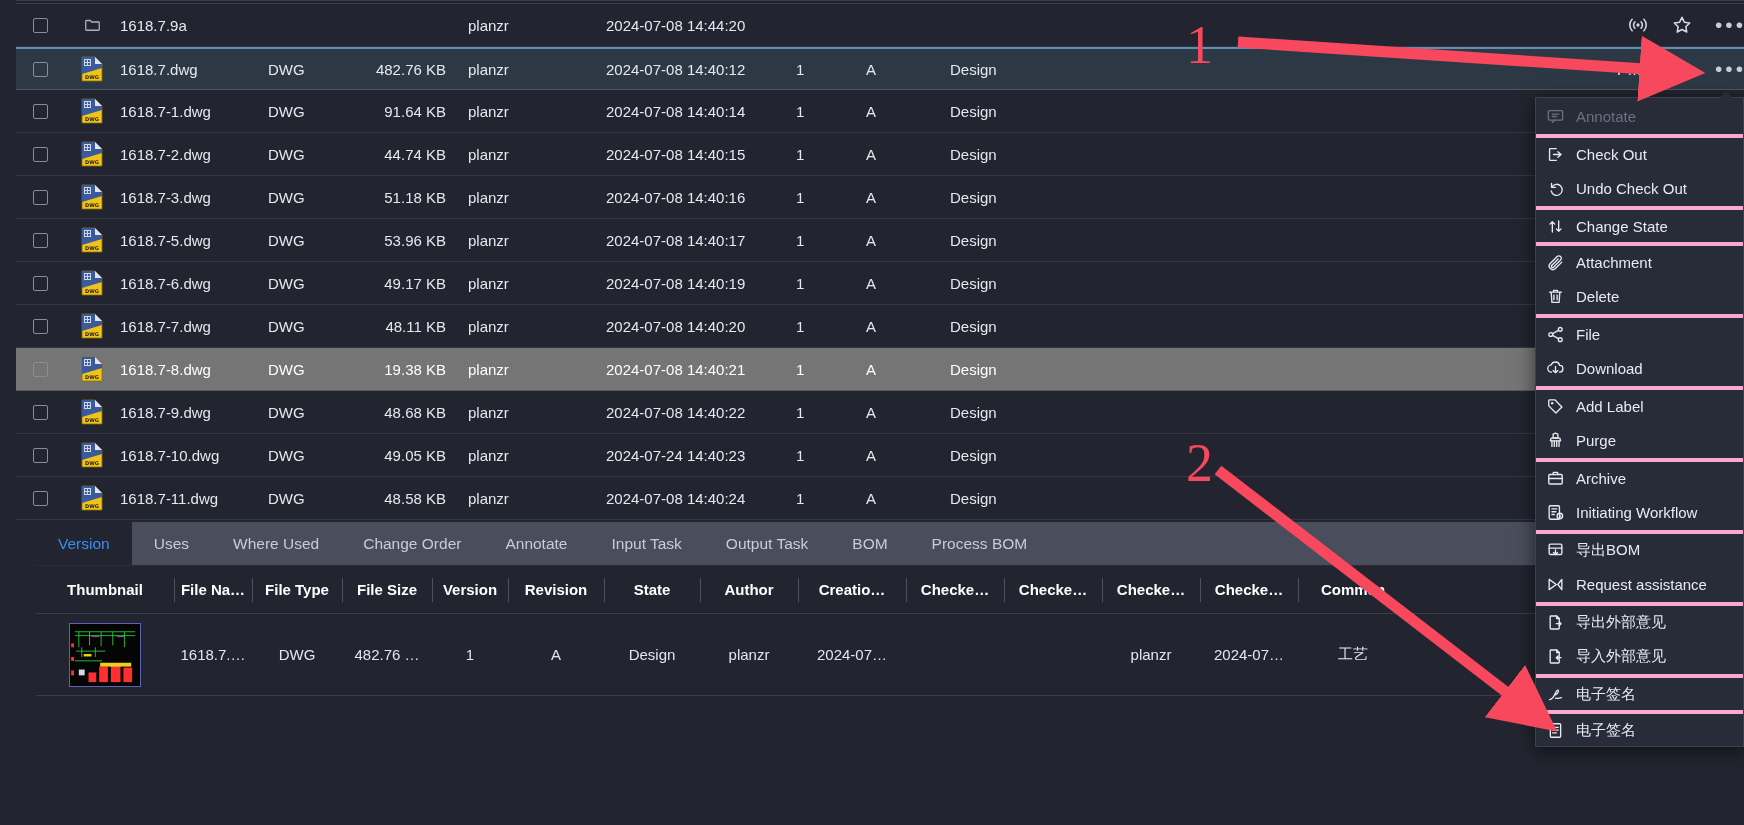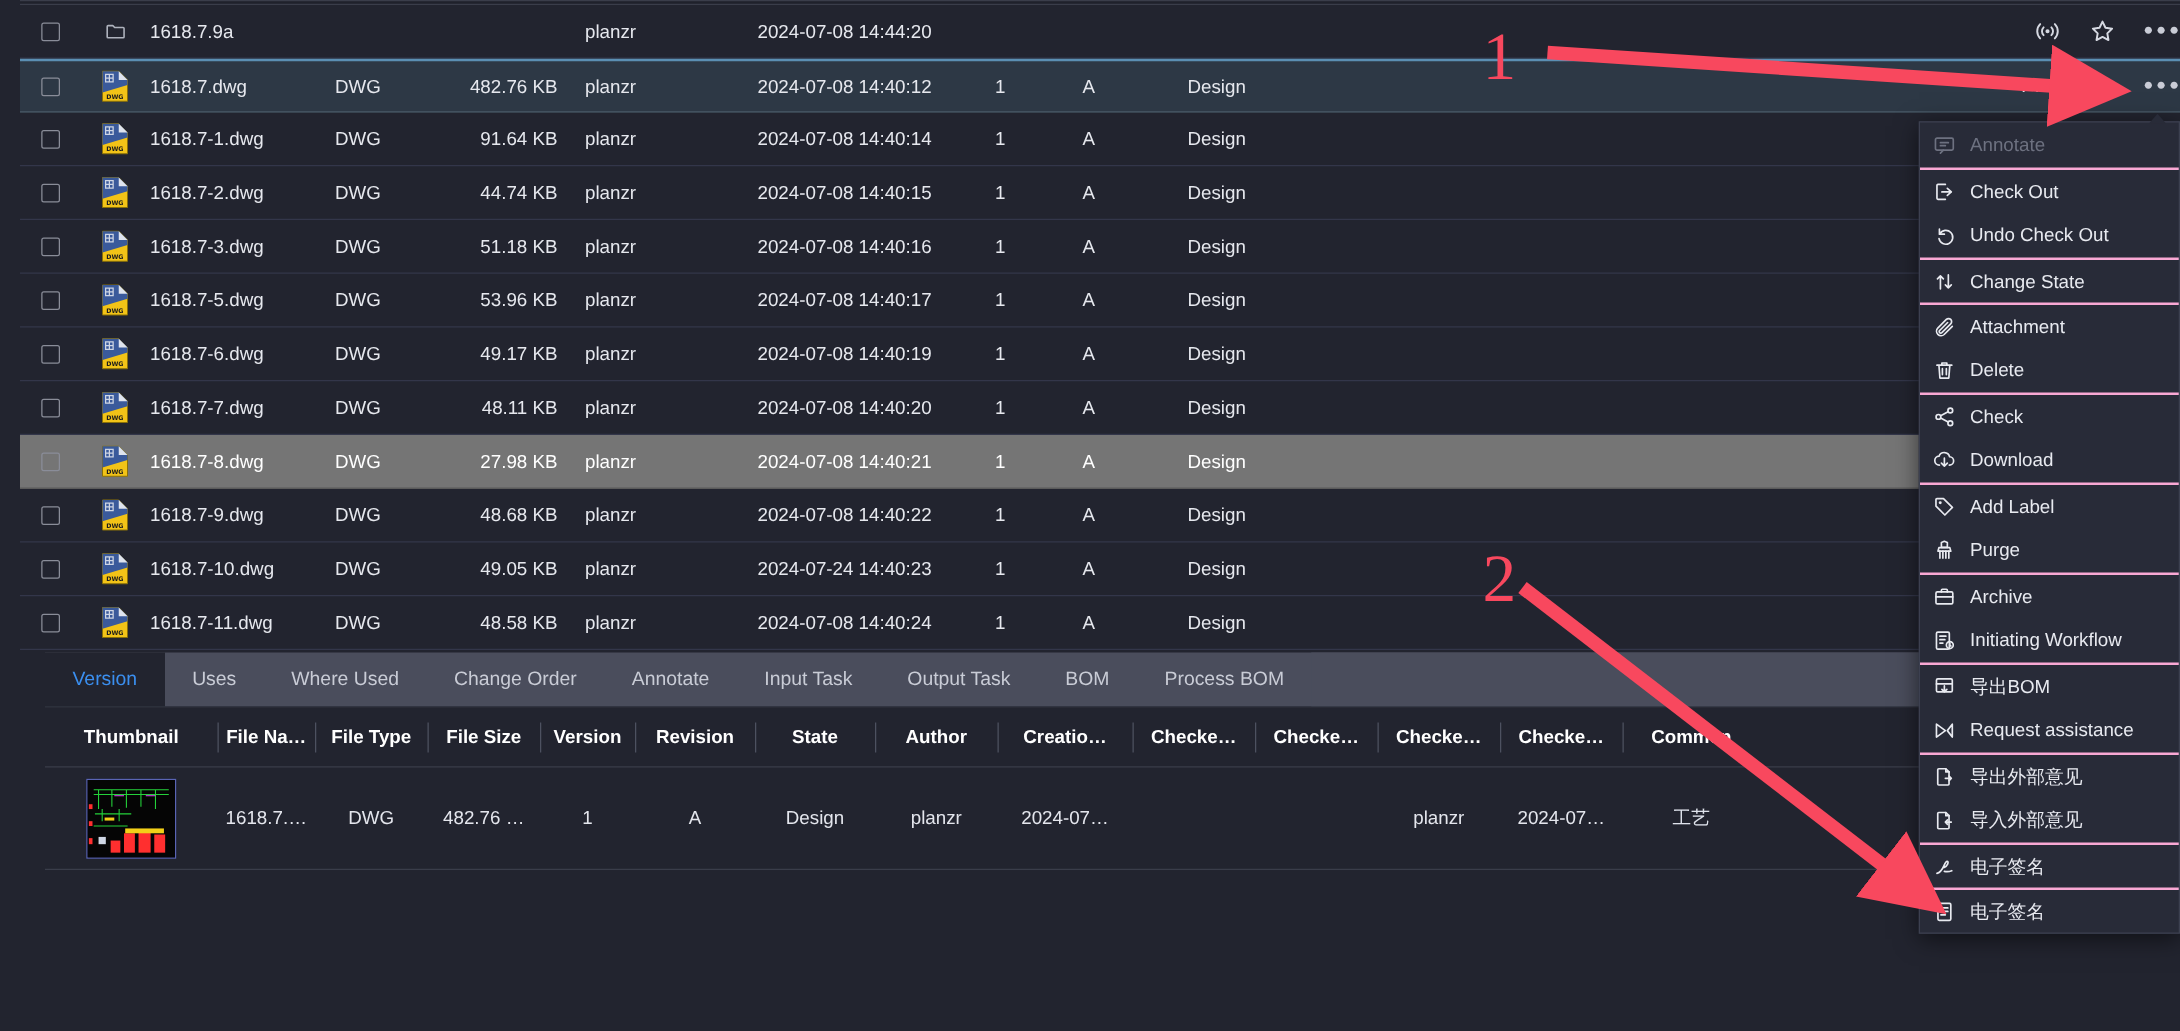--- a/index.html
+++ b/index.html
@@ -118,21 +118,21 @@
   .ctx {
     position: absolute; left: 1535px; top: 97px; width: 209px;
     background: #282b38; border: 1px solid #3c4050;
     box-shadow: 0 4px 18px rgba(0,0,0,.55);
     z-index: 40;
   }
   .ctx-item {
     display: flex; align-items: center; gap: 11px; height: 36px;
     padding: 0 10px; color: #e8eaf0; font-size: 15px; white-space: nowrap;
   }
-  .ctx-item.sep-top { border-top: 2px solid #f9a8d4; }
+  .ctx-item.sep-top { border-top: 4px solid #f9a8d4; }
   .ctx-item.disabled { color: #6d7180; }
   .ctx-item .mic { width: 19px; height: 19px; flex: 0 0 19px; display: block; }
   .ctx-item .mic svg { width: 100%; height: 100%; display: block; }
   .ctx-item.disabled .mic { color: #6d7180; }
   .ctx-caret {
     position: absolute; right: 10px; top: -7px; width: 14px; height: 8px;
     background: #282b38; clip-path: polygon(50% 0, 100% 100%, 0 100%);
     border: none;
   }
   .anno-num {
@@ -420,21 +420,21 @@
                 <rect x="4" y="4" width="2" height="2" fill="#3a5a9b"></rect>
                 <rect x="7" y="4" width="2" height="2" fill="#3a5a9b"></rect>
                 <rect x="4" y="7" width="2" height="2" fill="#3a5a9b"></rect>
                 <rect x="7" y="7" width="2" height="2" fill="#3a5a9b"></rect>
                 <text x="4" y="23" font-family="DejaVu Sans, sans-serif" font-size="5" font-weight="bold" fill="#1c1c1c">DWG</text>
               </svg>
             </span>
           </div>
           <div class="c-name">1618.7-8.dwg</div>
           <div class="c-type">DWG</div>
-          <div class="c-size">27.98 KB</div>
+          <div class="c-size">19.38 KB</div>
           <div class="c-owner">planzr</div>
           <div class="c-date">2024-07-08 14:40:21</div>
           <div class="c-ver">1</div>
           <div class="c-rev">A</div>
           <div class="c-state">Design</div>
           <div class="c-extra">
             <span class="c-p"></span>
           </div>
         </div>
         <div class="row">
@@ -675,21 +675,21 @@
         </div>
         <div class="ctx-item sep-top">
           <span class="mic">
             <svg viewBox="0 0 24 24" fill="none" stroke="currentColor" stroke-width="1.7" stroke-linecap="round" stroke-linejoin="round">
               <circle cx="18" cy="5.5" r="2.4"></circle>
               <circle cx="6" cy="12" r="2.4"></circle>
               <circle cx="18" cy="18.5" r="2.4"></circle>
               <path d="M8.2 10.8l7.6-4M8.2 13.2l7.6 4"></path>
             </svg>
           </span>
-          <span>Check</span>
+          <span>File</span>
         </div>
         <div class="ctx-item">
           <span class="mic">
             <svg viewBox="0 0 24 24" fill="none" stroke="currentColor" stroke-width="1.7" stroke-linecap="round" stroke-linejoin="round">
               <path d="M7 16.5a4.5 4.5 0 0 1-.4-9A5.6 5.6 0 0 1 17.3 8.1 4.2 4.2 0 0 1 17 16.5"></path>
               <path d="M12 9.5v8M12 17.5l-3-3M12 17.5l3-3"></path>
             </svg>
           </span>
           <span>Download</span>
         </div>

